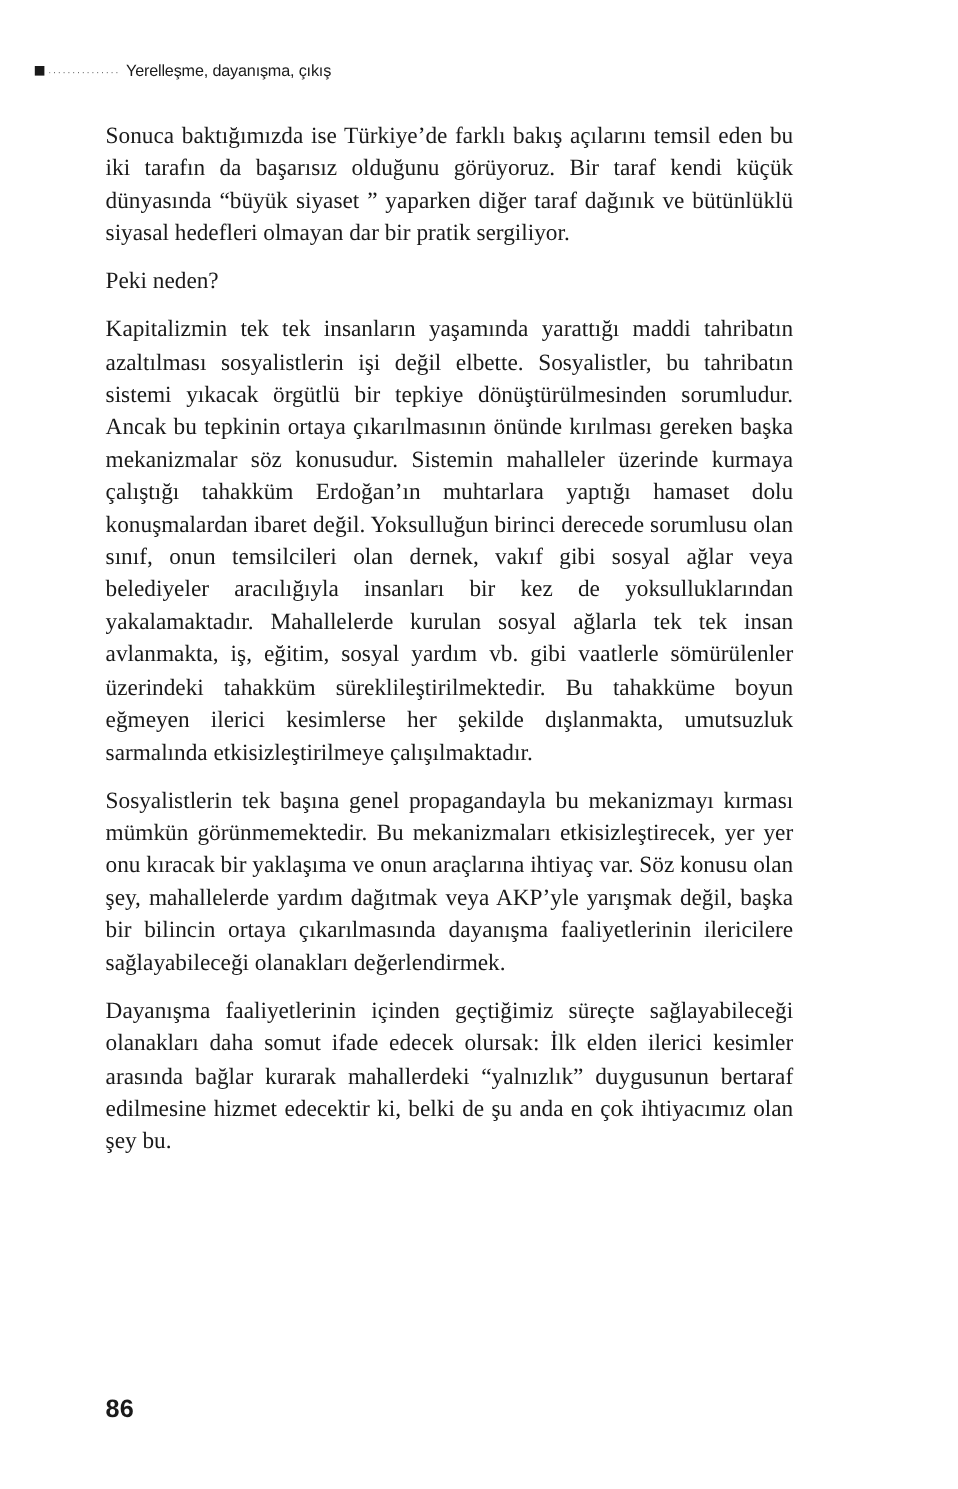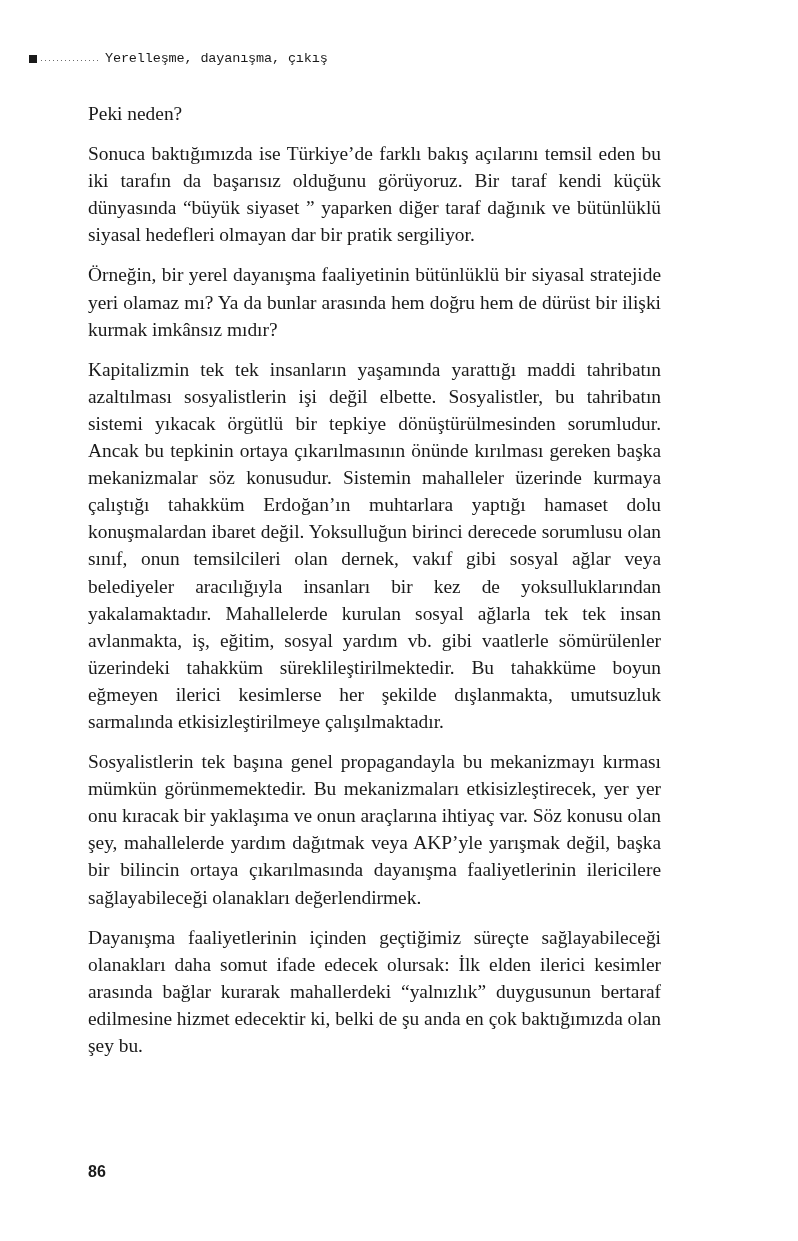--- a/index.html
+++ b/index.html
@@ -50,21 +50,21 @@
       rgba(255,255,255,0) 1px,
       rgba(255,255,255,0) 4px
     );
     background-size: 4px 1px;
     background-repeat: repeat-x;
     position: relative;
     top: 1px;
   }
 
   .head-title {
-    font-family: Liberation Mono, monospace;
+    font-family: Liberation Sans, sans-serif;
     font-size: 13.5px;
     letter-spacing: -0.15px;
     color: #1a1a1a;
     white-space: nowrap;
     line-height: 1;
   }
 
   
   .column {
     position: absolute;
@@ -88,40 +88,39 @@
     margin-bottom: 0;
   }
 
   
   .folio {
     position: absolute;
     left: 88px;
     top: 1163px;
     font-family: "Liberation Sans", "DejaVu Sans", sans-serif;
     font-weight: bold;
-    font-size: 16px;
+    font-size: 21px;
     color: #1a1a1a;
     letter-spacing: 0.2px;
   }
 </style>
 </head>
 <body>
 
 <div class="page">
 
   <div class="running-head">
     <span class="head-marker"></span>
     <span class="head-rule"></span>
     <span class="head-title">Yerelleşme, dayanışma, çıkış</span>
   </div>
 
   <div class="column">
+    <p class="para">Sonuca baktığımızda ise Türkiye’de farklı bakış açılarını temsil eden bu iki tarafın da başarısız olduğunu görüyoruz. Bir taraf kendi küçük dünyasında “büyük siyaset ” yaparken diğer taraf dağınık ve bütünlüklü siyasal hedefleri olmayan dar bir pratik sergiliyor.</p>
     <p class="para">Peki neden?</p>
-    <p class="para">Sonuca baktığımızda ise Türkiye’de farklı bakış açılarını temsil eden bu iki tarafın da başarısız olduğunu görüyoruz. Bir taraf kendi küçük dünyasında “büyük siyaset ” yaparken diğer taraf dağınık ve bütünlüklü siyasal hedefleri olmayan dar bir pratik sergiliyor.</p>
-    <p class="para">Örneğin, bir yerel dayanışma faaliyetinin bütünlüklü bir siyasal stratejide yeri olamaz mı? Ya da bunlar arasında hem doğru hem de dürüst bir ilişki kurmak imkânsız mıdır?</p>
     <p class="para">Kapitalizmin tek tek insanların yaşamında yarattığı maddi tahribatın azaltılması sosyalistlerin işi değil elbette. Sosyalistler, bu tahribatın sistemi yıkacak örgütlü bir tepkiye dönüştürülmesinden sorumludur. Ancak bu tepkinin ortaya çıkarılmasının önünde kırılması gereken başka mekanizmalar söz konusudur. Sistemin mahalleler üzerinde kurmaya çalıştığı tahakküm Erdoğan’ın muhtarlara yaptığı hamaset dolu konuşmalardan ibaret değil. Yoksulluğun birinci derecede sorumlusu olan sınıf, onun temsilcileri olan dernek, vakıf gibi sosyal ağlar veya belediyeler aracılığıyla insanları bir kez de yoksulluklarından yakalamaktadır. Mahallelerde kurulan sosyal ağlarla tek tek insan avlanmakta, iş, eğitim, sosyal yardım vb. gibi vaatlerle sömürülenler üzerindeki tahakküm süreklileştirilmektedir. Bu tahakküme boyun eğmeyen ilerici kesimlerse her şekilde dışlanmakta, umutsuzluk sarmalında etkisizleştirilmeye çalışılmaktadır.</p>
     <p class="para">Sosyalistlerin tek başına genel propagandayla bu mekanizmayı kırması mümkün görünmemektedir. Bu mekanizmaları etkisizleştirecek, yer yer onu kıracak bir yaklaşıma ve onun araçlarına ihtiyaç var. Söz konusu olan şey, mahallelerde yardım dağıtmak veya AKP’yle yarışmak değil, başka bir bilincin ortaya çıkarılmasında dayanışma faaliyetlerinin ilericilere sağlayabileceği olanakları değerlendirmek.</p>
-    <p class="para">Dayanışma faaliyetlerinin içinden geçtiğimiz süreçte sağlayabileceği olanakları daha somut ifade edecek olursak: İlk elden ilerici kesimler arasında bağlar kurarak mahallerdeki “yalnızlık” duygusunun bertaraf edilmesine hizmet edecektir ki, belki de şu anda en çok baktığımızda olan şey bu.</p>
+    <p class="para">Dayanışma faaliyetlerinin içinden geçtiğimiz süreçte sağlayabileceği olanakları daha somut ifade edecek olursak: İlk elden ilerici kesimler arasında bağlar kurarak mahallerdeki “yalnızlık” duygusunun bertaraf edilmesine hizmet edecektir ki, belki de şu anda en çok ihtiyacımız olan şey bu.</p>
   </div>
 
   <div class="folio">86</div>
 
 </div>
 
 </body></html>

